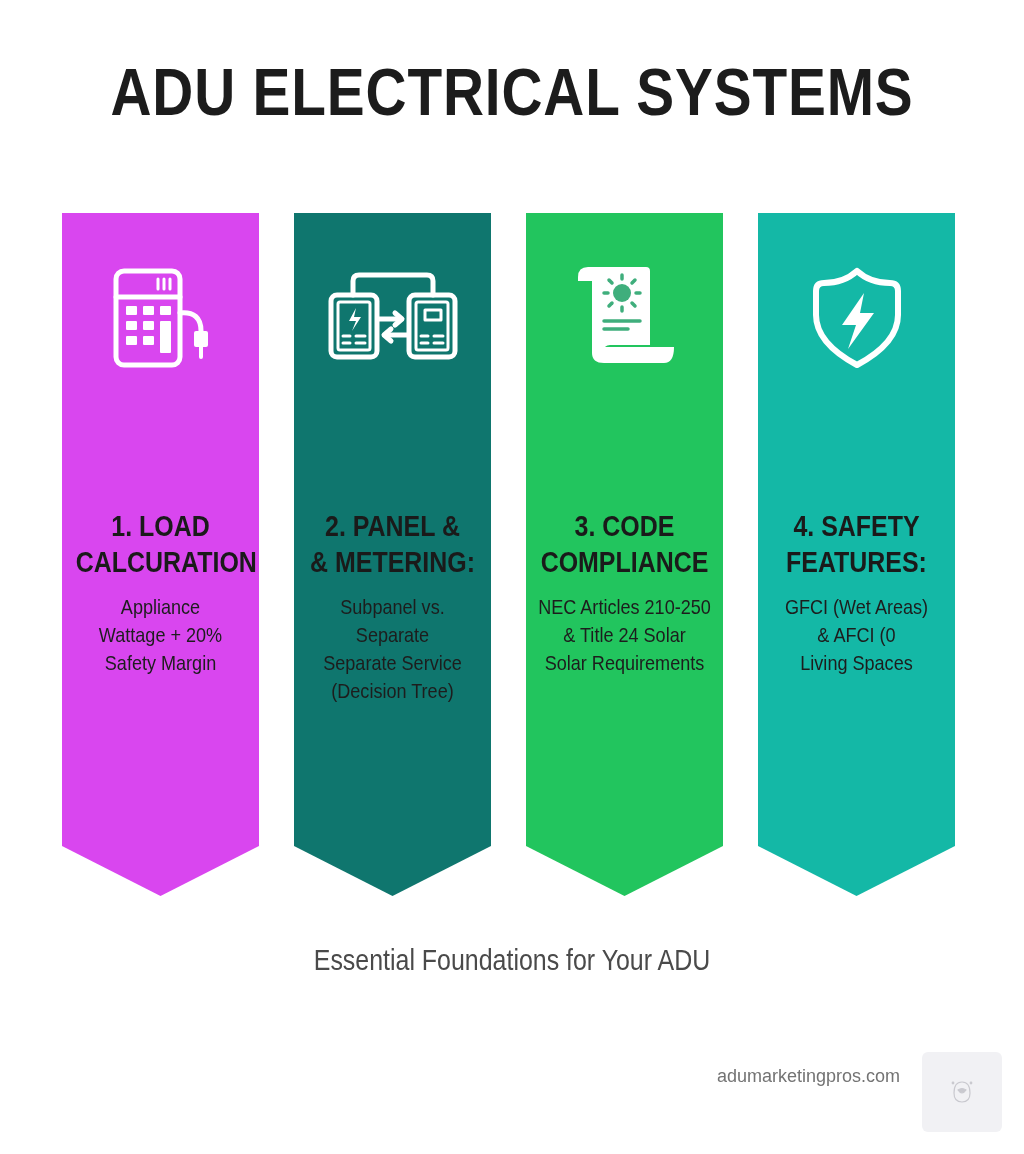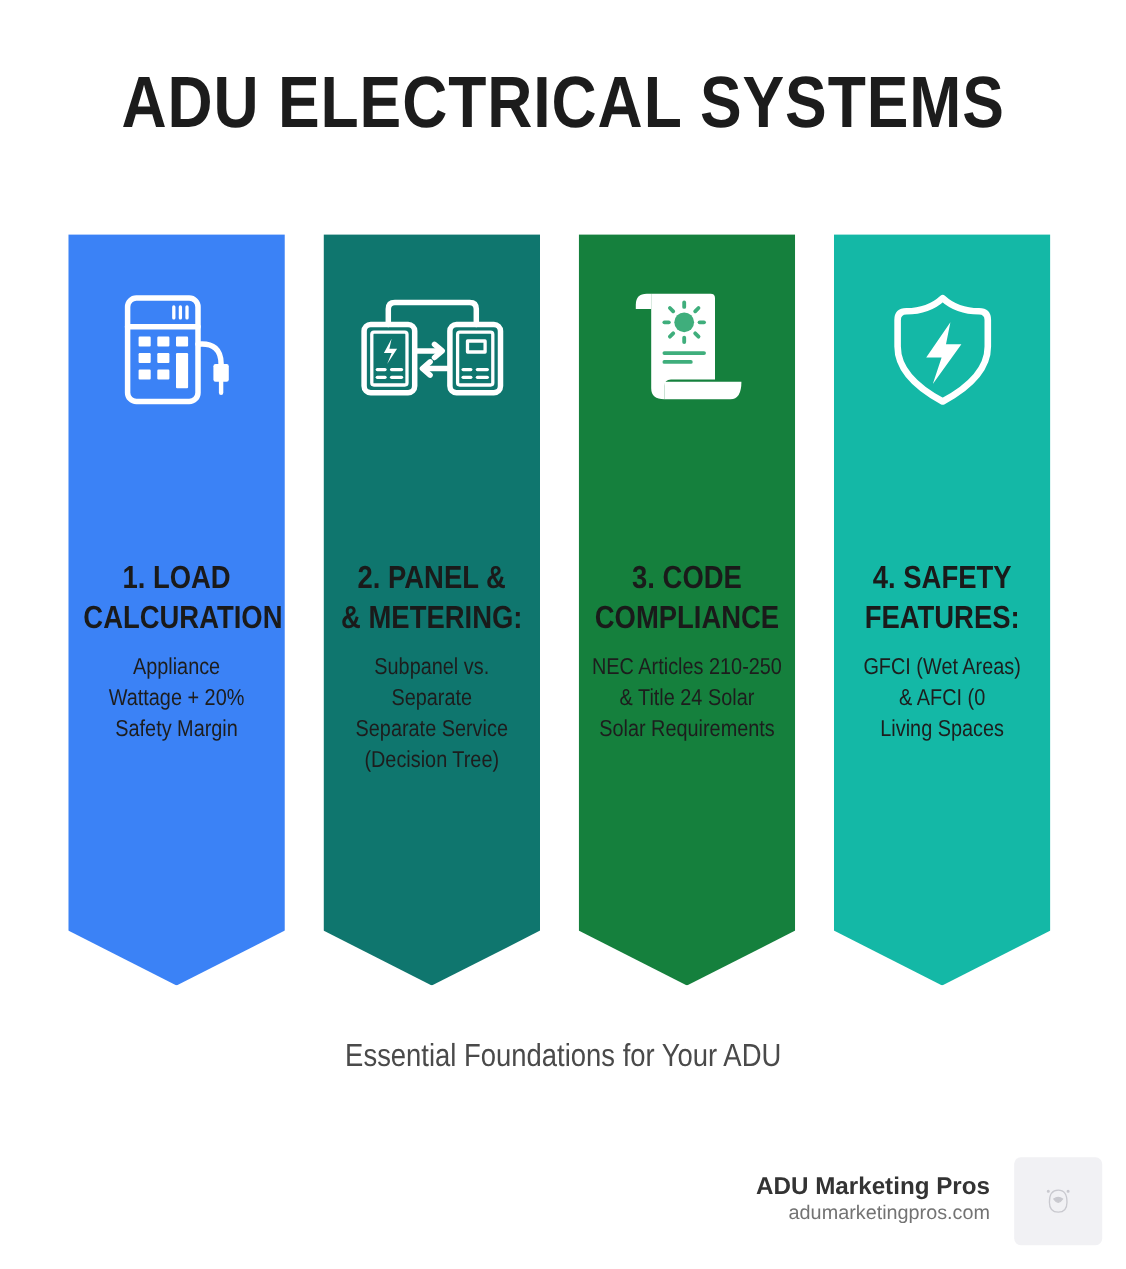--- a/index.html
+++ b/index.html
@@ -61,21 +61,21 @@
     background: #f1f1f4; border-radius: 6px;
     display: flex; align-items: center; justify-content: center;
   }
   .logo-badge svg { width: 22px; height: 26px; }
 </style>
 </head>
 <body>
 
 <div class="title">ADU ELECTRICAL SYSTEMS</div>
 
-<div class="banner b1" style="background:#3b82f6;">
+<div class="banner b1" style="background:#d946ef;">
   <div class="icon-wrap">
     <svg viewBox="0 0 110 110" fill="none" stroke="#ffffff" stroke-width="5" stroke-linejoin="round" stroke-linecap="round">
       <rect x="10" y="8" width="64" height="94" rx="8"></rect>
       <line x1="10" y1="34" x2="74" y2="34"></line>
       <line x1="52" y1="16" x2="52" y2="26" stroke-width="3"></line>
       <line x1="58" y1="16" x2="58" y2="26" stroke-width="3"></line>
       <line x1="64" y1="16" x2="64" y2="26" stroke-width="3"></line>
       <g fill="#ffffff" stroke="none">
         <rect x="20" y="43" width="11" height="9" rx="1"></rect>
         <rect x="37" y="43" width="11" height="9" rx="1"></rect>
@@ -131,21 +131,21 @@
     <span>&amp; METERING:</span>
   </div>
   <div class="desc">
     <span>Subpanel vs.</span>
     <span>Separate</span>
     <span>Separate Service</span>
     <span>(Decision Tree)</span>
   </div>
 </div>
 
-<div class="banner b3" style="background:#15803d;padding-left:32px;">
+<div class="banner b3" style="background:#22c55e;padding-left:32px;">
   <div class="icon-wrap">
     <svg viewBox="0 0 110 110" fill="#ffffff" stroke="none">
       <path d="M8 14 Q8 4 18 4 H22 V18 H8 Z"></path>
       <path d="M22 4 H76 Q80 4 80 8 V82 H40 Q34 82 34 88 V100 Q22 100 22 90 Z"></path>
       <path d="M34 84 H104 Q104 100 94 100 H34 Z"></path>
       <g fill="#3fae7c">
         <circle cx="52" cy="30" r="9"></circle>
       </g>
       <g stroke="#3fae7c" stroke-width="3.5" stroke-linecap="round">
         <line x1="52" y1="12" x2="52" y2="16"></line>
@@ -186,21 +186,20 @@
   <div class="desc">
     <span>GFCI (Wet Areas)</span>
     <span>&amp; AFCI (0</span>
     <span>Living Spaces</span>
   </div>
 </div>
 
 <div class="subtitle">Essential Foundations for Your ADU</div>
 
 <div class="brand">
-  <div class="brand-name">ADU Marketing Pros</div>
   <div class="brand-url">adumarketingpros.com</div>
 </div>
 
 <div class="logo-badge">
   <svg viewBox="0 0 22 26" fill="none" stroke="#c9c9cf" stroke-width="1.2">
     <path d="M11 3 Q3 3 3 14 Q3 23 11 23 Q19 23 19 14 Q19 3 11 3 Z"></path>
     <path d="M7 11 Q11 8 15 11 Q13 14 11 14 Q9 14 7 11 Z" fill="#c9c9cf"></path>
     <circle cx="2" cy="4" r="0.8" fill="#c9c9cf"></circle>
     <circle cx="20" cy="4" r="0.8" fill="#c9c9cf"></circle>
   </svg>

